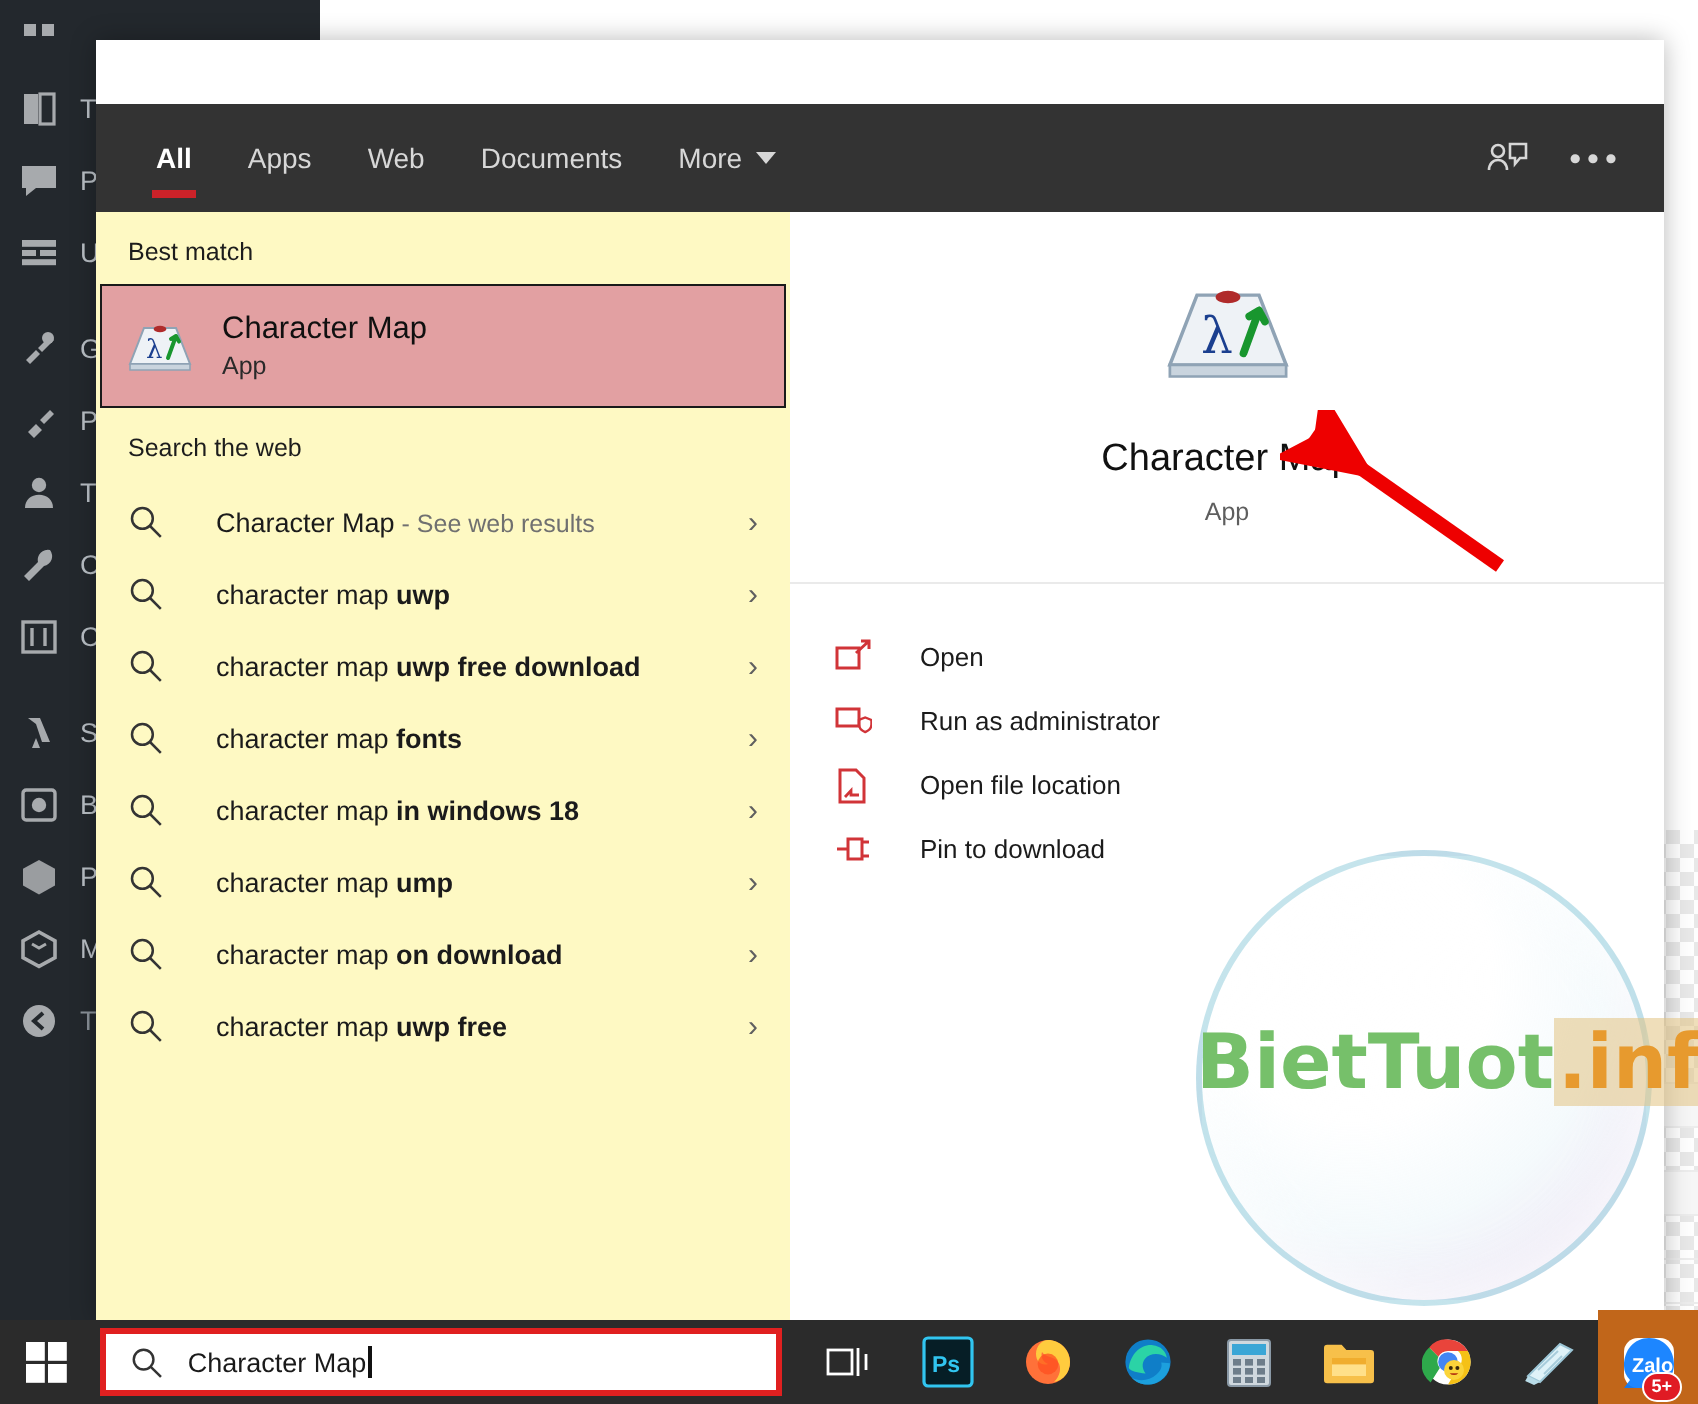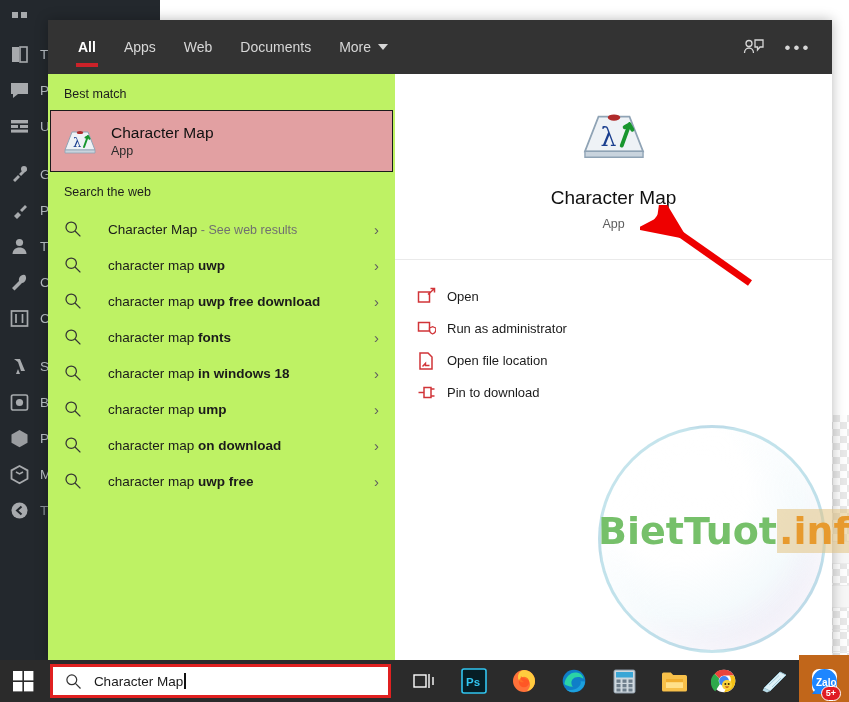--- a/index.html
+++ b/index.html
@@ -48,21 +48,21 @@
   .wp-sep { height: 12px; }
 
   
   .search-panel {
     position: absolute; left: 48px; top: 20px; width: 784px; height: 640px;
     background: #ffffff;
     box-shadow: 0 0 12px rgba(0,0,0,0.28);
   }
   .sp-header {
     height: 54px; background: #333333;
-    display: flex; align-items: stretch; position: relative;
+    display: flex; align-items: stretch; position: relative; margin-top: 32px;
   }
   .sp-tabs { display: flex; align-items: stretch; padding-left: 16px; }
   .sp-tab {
     position: relative; display: flex; align-items: center;
     padding: 0 14px; color: #d7d7d7; font-size: 14px; cursor: default;
   }
   .sp-tab.active { color: #ffffff; font-weight: bold; }
   .sp-tab.active::after {
     content: ""; position: absolute; left: 12px; right: 12px; bottom: 7px;
     height: 4px; background: #cc2229;
@@ -79,21 +79,21 @@
     width: 40px; height: 40px; display: flex; align-items: center; justify-content: center;
     color: #d7d7d7;
   }
   .hdr-btn svg { display: block; }
   .dots { letter-spacing: 3px; font-size: 17px; color: #d7d7d7; line-height: 1; }
 
   .sp-body { display: flex; height: 586px; }
 
   
   .sp-left {
-    width: 347px; background: #bef264; flex: 0 0 347px; position: relative;
+    width: 347px; background: #fef9c3; flex: 0 0 347px; position: relative;
   }
   .sp-section-title {
     font-size: 12.5px; color: #1d1d1d; padding: 13px 0 9px 16px;
   }
   .best-match {
     margin: 0 2px 0 2px;
     height: 62px; background: #e2a0a2; border: 1.5px solid #1a1a1a;
     display: flex; align-items: center; padding-left: 12px; gap: 14px;
   }
   .bm-texts { display: flex; flex-direction: column; gap: 2px; }
@@ -123,21 +123,21 @@
     height: 186px; display: flex; flex-direction: column;
     align-items: center; justify-content: center; gap: 0;
     border-bottom: 1px solid #eaeaea;
   }
   .pv-icon { margin-bottom: 18px; }
   .pv-title { font-size: 19px; color: #111111; }
   .pv-sub { font-size: 12.5px; color: #5e5e5e; margin-top: 8px; }
 
   .actions { padding-top: 20px; }
   .action-row {
-    height: 32px; display: flex; align-items: center; gap: 11px; padding-left: 22px;
+    height: 32px; display: flex; align-items: center; gap: 24px; padding-left: 22px;
     cursor: default;
   }
   .act-ic { width: 19px; height: 19px; flex: 0 0 19px; color: #d13438; }
   .act-ic svg { display: block; }
   .act-label { font-size: 13px; color: #1b1b1b; }
 
   
   .anno-arrow { position: absolute; left: 640px; top: 205px; pointer-events: none; }
 
   

